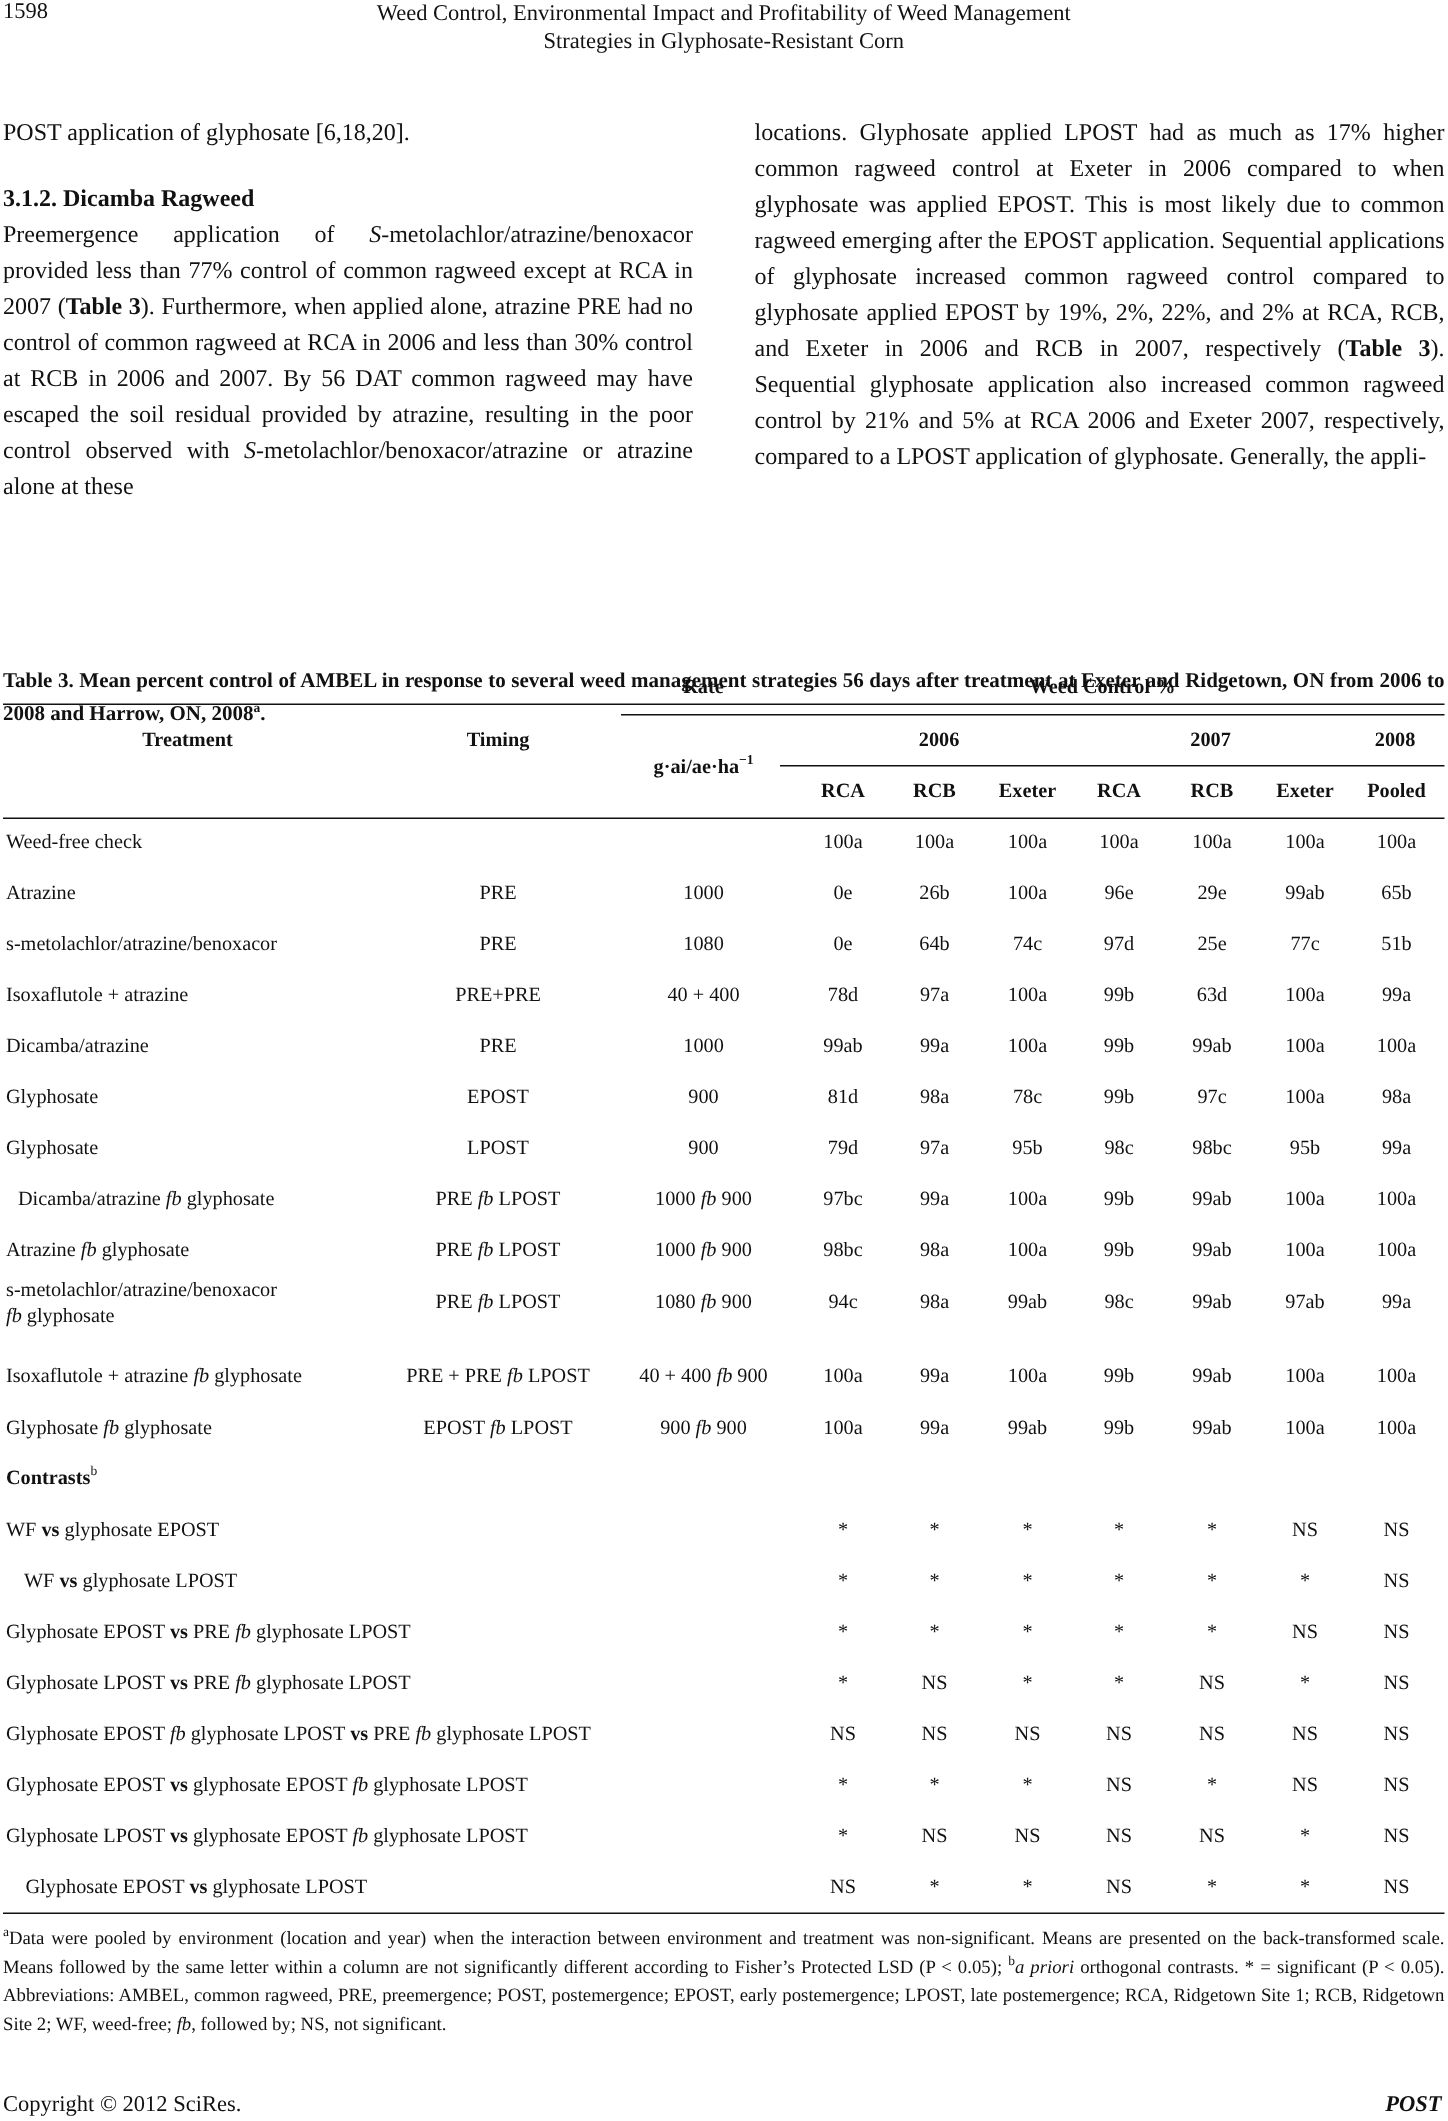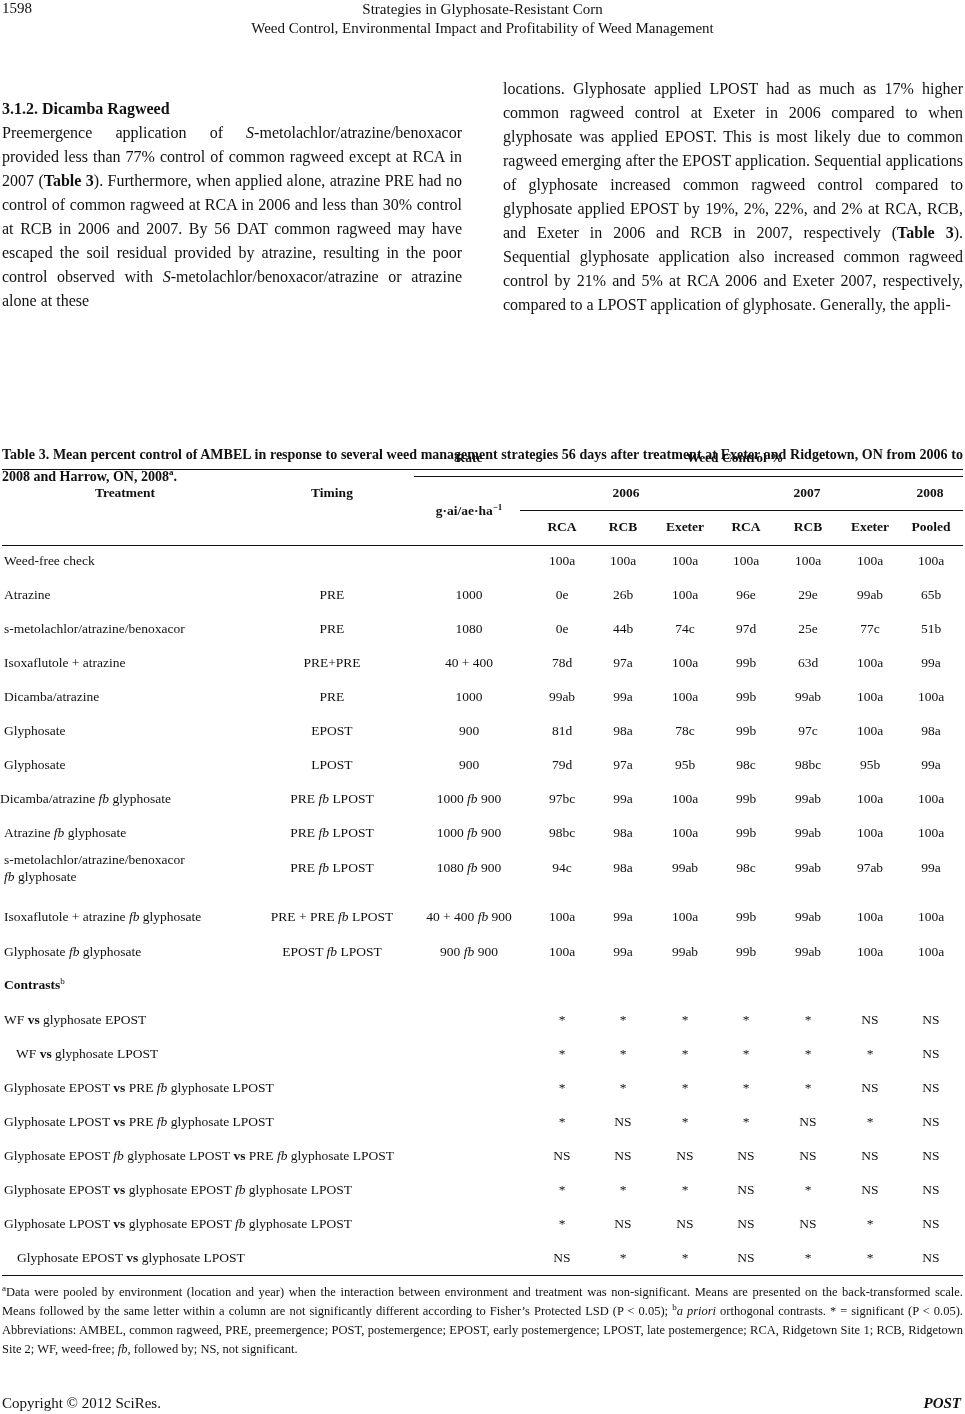--- a/index.html
+++ b/index.html
@@ -22,25 +22,26 @@
   .cell-left { position: absolute; font-size: 13.5px; text-align: left; white-space: nowrap; }
   .foot { left: 2px; top: 1283px; width: 961px; font-size: 12.5px; line-height: 19px; text-align: justify; }
   .copy { left: 2px; top: 1395px; font-size: 15px; }
   .journal { right: 4px; top: 1395px; font-size: 15px; font-weight: bold; font-style: italic; }
 </style>
 </head>
 <body>
 
 <div class="abs hdr-num">1598</div>
 <div class="abs hdr-title">
+  <div>Weed Control, Environmental Impact and Profitability of Weed Management</div>
   <div>Strategies in Glyphosate-Resistant Corn</div>
-  <div>Weed Control, Environmental Impact and Profitability of Weed Management</div>
 </div>
 
 <div class="abs col col-left">
+  <p>POST application of glyphosate [6,18,20].</p>
   <p class="sec-title">3.1.2. Dicamba Ragweed</p>
   <p><span>Preemergence application of </span><i>S</i><span>-metolachlor/atrazine/benoxacor provided less than 77% control of common ragweed except at RCA in 2007 (</span><b>Table 3</b><span>). Furthermore, when applied alone, atrazine PRE had no control of common ragweed at RCA in 2006 and less than 30% control at RCB in 2006 and 2007. By 56 DAT common ragweed may have escaped the soil residual provided by atrazine, resulting in the poor control observed with </span><i>S</i><span>-metolachlor/benoxacor/atrazine or atrazine alone at these</span></p>
 </div>
 
 <div class="abs col col-right">
   <p><span>locations. Glyphosate applied LPOST had as much as 17% higher common ragweed control at Exeter in 2006 compared to when glyphosate was applied EPOST. This is most likely due to common ragweed emerging after the EPOST application. Sequential applications of glyphosate increased common ragweed control compared to glyphosate applied EPOST by 19%, 2%, 22%, and 2% at RCA, RCB, and Exeter in 2006 and RCB in 2007, respectively (</span><b>Table 3</b><span>). Sequential glyphosate application also increased common ragweed control by 21% and 5% at RCA 2006 and Exeter 2007, respectively, compared to a LPOST application of glyphosate. Generally, the appli-</span></p>
 </div>
 
 <div class="abs caption"><span>Table 3. Mean percent control of AMBEL in response to several weed management strategies 56 days after treatment at Exeter and Ridgetown, ON from 2006 to 2008 and Harrow, ON, 2008</span><sup>a</sup><span>.</span></div>
 
@@ -93,21 +94,21 @@
       <div class="cell" style="left: 715px; width: 62px; top: 587px;">96e</div>
       <div class="cell" style="left: 777px; width: 62px; top: 587px;">29e</div>
       <div class="cell" style="left: 839px; width: 62px; top: 587px;">99ab</div>
       <div class="cell" style="left: 900px; width: 62px; top: 587px;">65b</div>
     </div>
     <div>
       <div class="cell-left" style="top: 621px; left: 4px;">s-metolachlor/atrazine/benoxacor</div>
       <div class="cell" style="left: 252px; width: 160px; top: 621px;">PRE</div>
       <div class="cell" style="left: 404px; width: 130px; top: 621px;">1080</div>
       <div class="cell" style="left: 531px; width: 62px; top: 621px;">0e</div>
-      <div class="cell" style="left: 592px; width: 62px; top: 621px;">44b</div>
+      <div class="cell" style="left: 592px; width: 62px; top: 621px;">64b</div>
       <div class="cell" style="left: 654px; width: 62px; top: 621px;">74c</div>
       <div class="cell" style="left: 715px; width: 62px; top: 621px;">97d</div>
       <div class="cell" style="left: 777px; width: 62px; top: 621px;">25e</div>
       <div class="cell" style="left: 839px; width: 62px; top: 621px;">77c</div>
       <div class="cell" style="left: 900px; width: 62px; top: 621px;">51b</div>
     </div>
     <div>
       <div class="cell-left" style="top: 655px; left: 4px;">Isoxaflutole + atrazine</div>
       <div class="cell" style="left: 252px; width: 160px; top: 655px;">PRE+PRE</div>
       <div class="cell" style="left: 404px; width: 130px; top: 655px;">40 + 400</div>
@@ -149,21 +150,21 @@
       <div class="cell" style="left: 404px; width: 130px; top: 757px;">900</div>
       <div class="cell" style="left: 531px; width: 62px; top: 757px;">79d</div>
       <div class="cell" style="left: 592px; width: 62px; top: 757px;">97a</div>
       <div class="cell" style="left: 654px; width: 62px; top: 757px;">95b</div>
       <div class="cell" style="left: 715px; width: 62px; top: 757px;">98c</div>
       <div class="cell" style="left: 777px; width: 62px; top: 757px;">98bc</div>
       <div class="cell" style="left: 839px; width: 62px; top: 757px;">95b</div>
       <div class="cell" style="left: 900px; width: 62px; top: 757px;">99a</div>
     </div>
     <div>
-      <div class="cell-left" style="top: 791px; left: 0;">Dicamba/atrazine <i>fb</i> glyphosate</div>
+      <div class="cell-left" style="top: 791px; left: 12px;">Dicamba/atrazine <i>fb</i> glyphosate</div>
       <div class="cell" style="left: 252px; width: 160px; top: 791px;">PRE <i>fb</i> LPOST</div>
       <div class="cell" style="left: 404px; width: 130px; top: 791px;">1000 <i>fb</i> 900</div>
       <div class="cell" style="left: 531px; width: 62px; top: 791px;">97bc</div>
       <div class="cell" style="left: 592px; width: 62px; top: 791px;">99a</div>
       <div class="cell" style="left: 654px; width: 62px; top: 791px;">100a</div>
       <div class="cell" style="left: 715px; width: 62px; top: 791px;">99b</div>
       <div class="cell" style="left: 777px; width: 62px; top: 791px;">99ab</div>
       <div class="cell" style="left: 839px; width: 62px; top: 791px;">100a</div>
       <div class="cell" style="left: 900px; width: 62px; top: 791px;">100a</div>
     </div>

